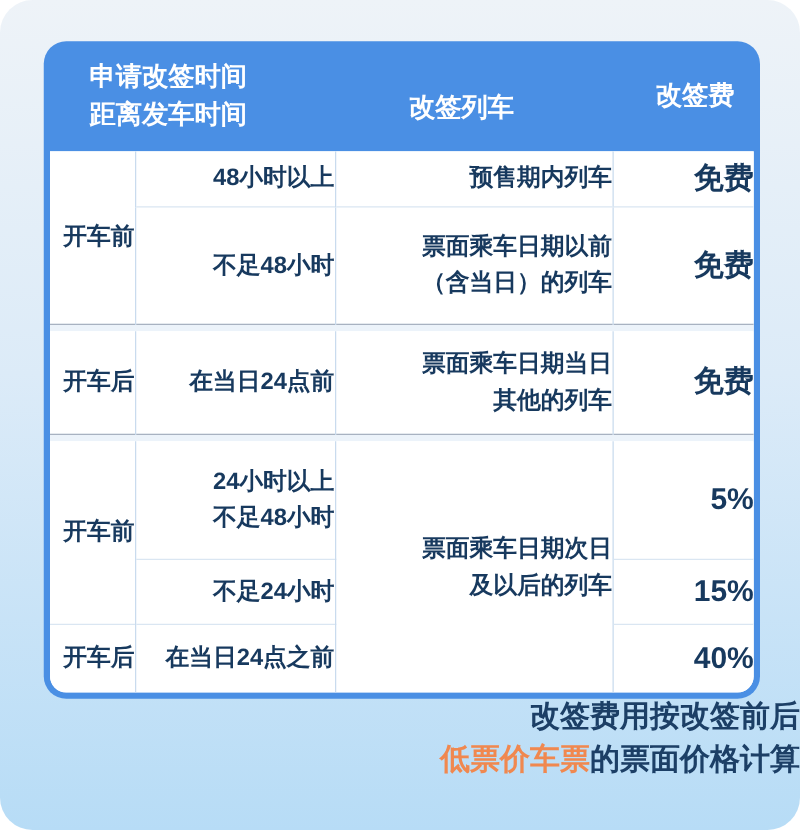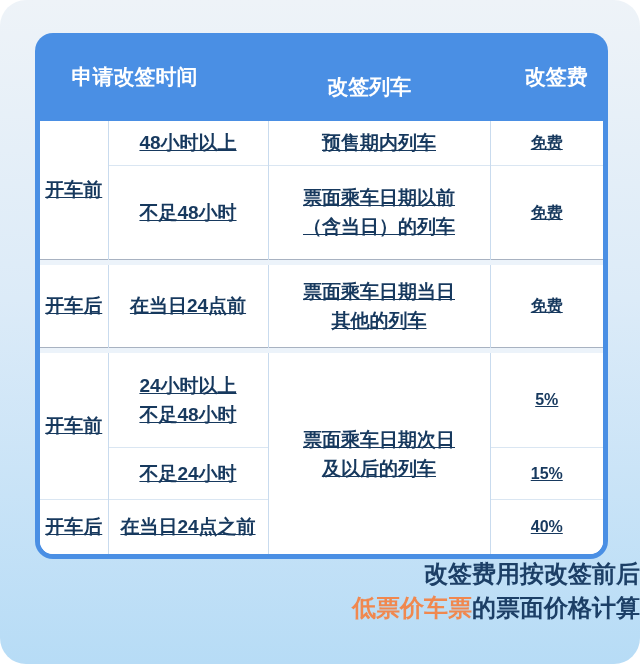--- a/index.html
+++ b/index.html
@@ -15,26 +15,25 @@
     background:#4a8fe4; border-radius:18px; padding:0 5px 5px 5px;
   }
   .thead { display:flex; align-items:center; height:88px; color:#ffffff; text-align:center;gap:48px; }
   .th { font-weight:bold; font-size:21px; line-height:30px; }
   .th-time { width:228px; }
   .th-train { width:222px;margin-top:19px; }
   .th-fee  { width:113px; }
   .tbody-wrap { background:#ffffff; border-radius:0 0 13px 13px; overflow:hidden; }
   table { width:100%; border-collapse:collapse; table-layout:fixed; }
   td {
-    text-align:center; vertical-align:middle; padding:0;
+    text-align:right; vertical-align:middle; padding:0;
     font-weight:bold; font-size:19px; color:#17395e; line-height:29px;
     background:#ffffff;
-    text-decoration:underline;
   }
-  td.fee { font-size:16px; }
+  td.fee { font-size:24px; }
   td.bl { border-left:1px solid #c9dbee; }
   td.bt { border-top:1px solid #dae6f2; }
   tr.sep td { height:6px; background:#ecf3fa; border-top:1px solid #a8b2c1; border-left:none; }
   .h44 { height:44px; } .h76 { height:94px; } .h82 { height:82px; }
   .h52 { height:52px;margin-top:16px; } .h55 { height:55px; }
   .two span { display:block; }
   .footnote {
     position:absolute; left:0; top:557px; width:640px; text-align:right;
     font-weight:bold; font-size:24px; line-height:34px; color:#1c3f66;
   }
@@ -43,20 +42,21 @@
 </head>
 <body>
 
 <div class="stage">
   <div class="panel"></div>
 
   <div class="table-card">
     <div class="thead">
       <div class="th th-time two">
         <span>申请改签时间</span>
+        <span>距离发车时间</span>
       </div>
       <div class="th th-train">改签列车</div>
       <div class="th th-fee">改签费</div>
     </div>
 
     <div class="tbody-wrap">
       <table>
         <colgroup>
             <col style="width:68px">
             <col style="width:160px">

